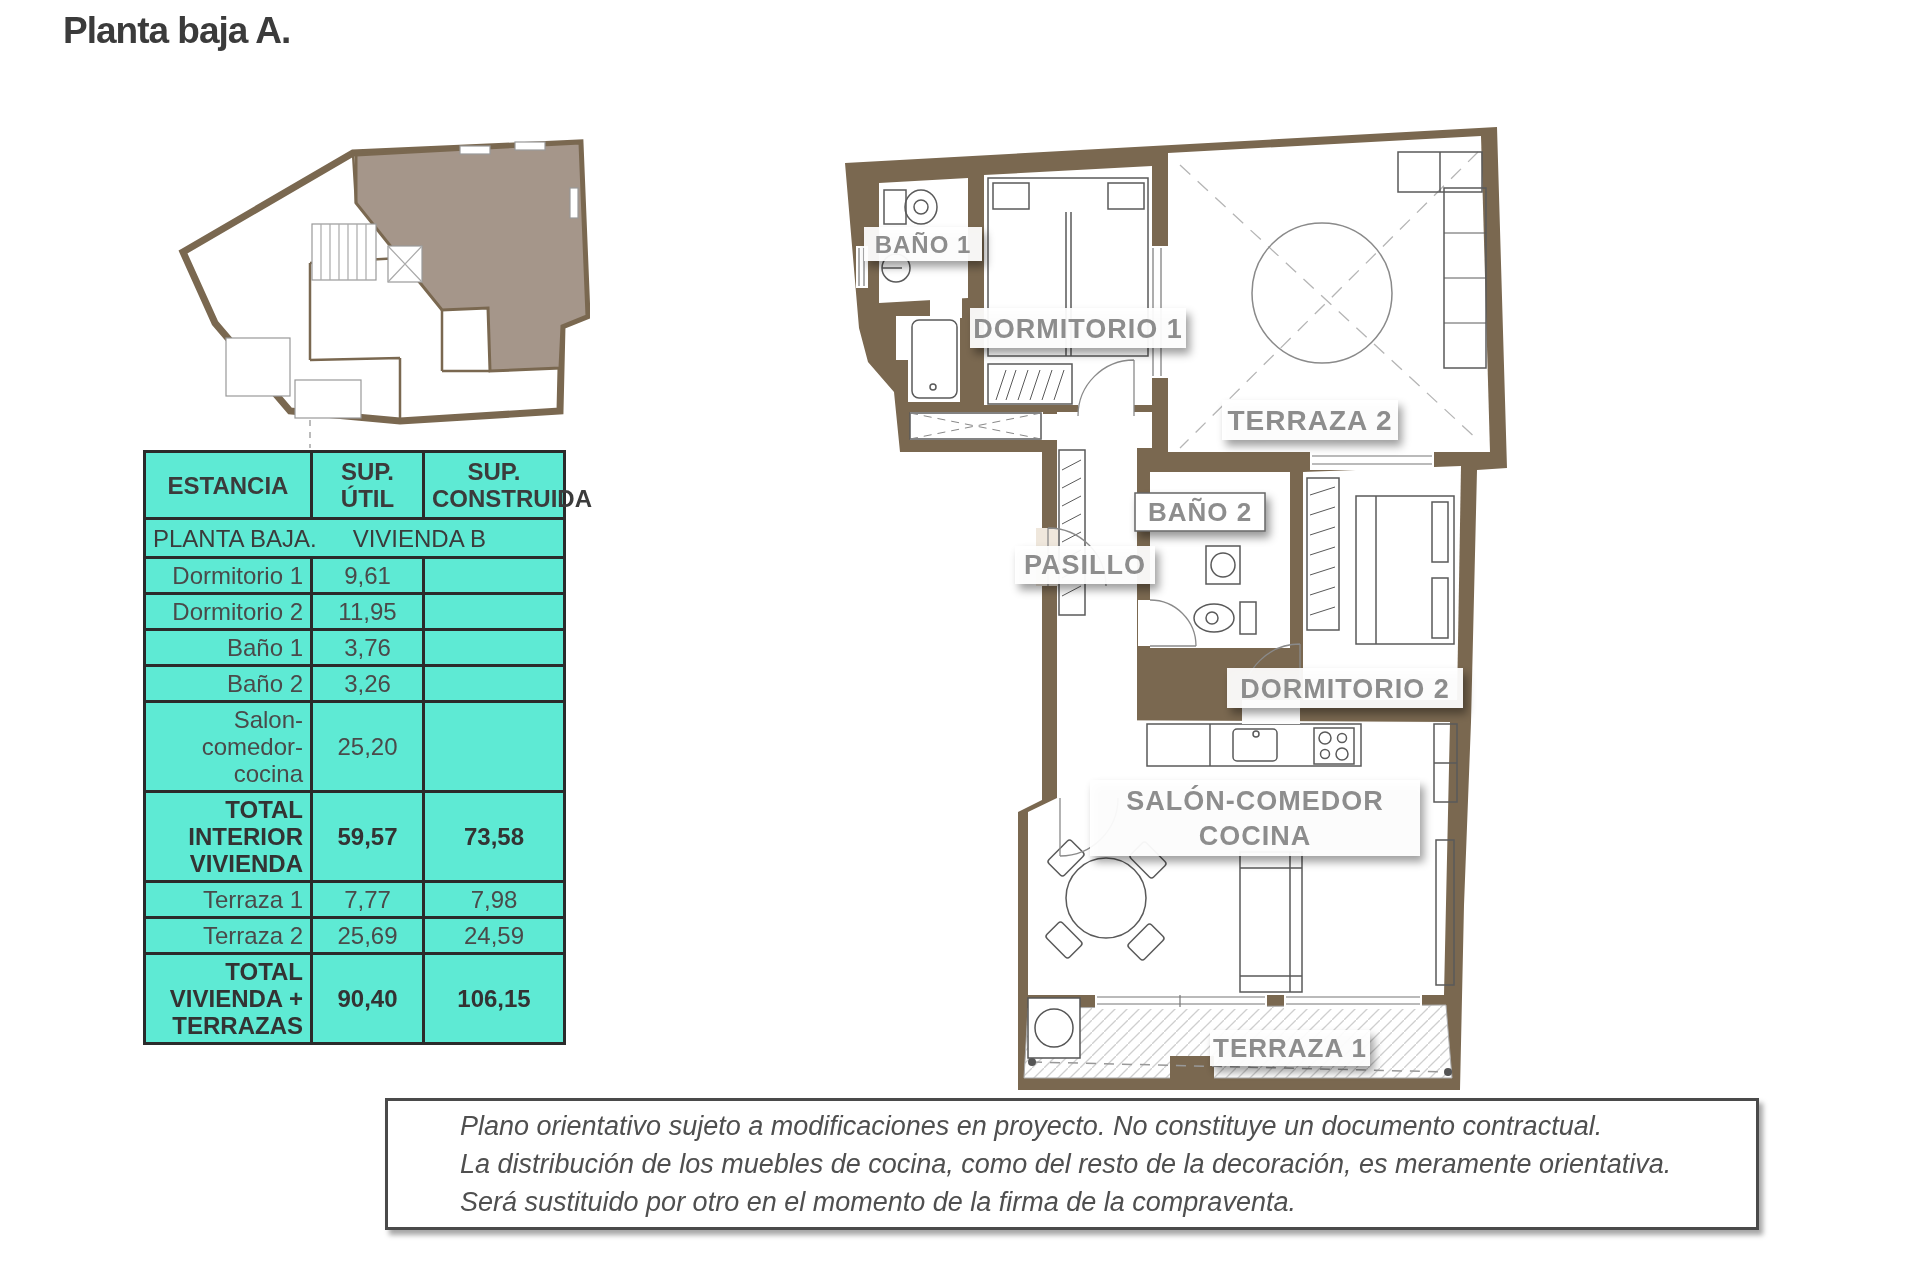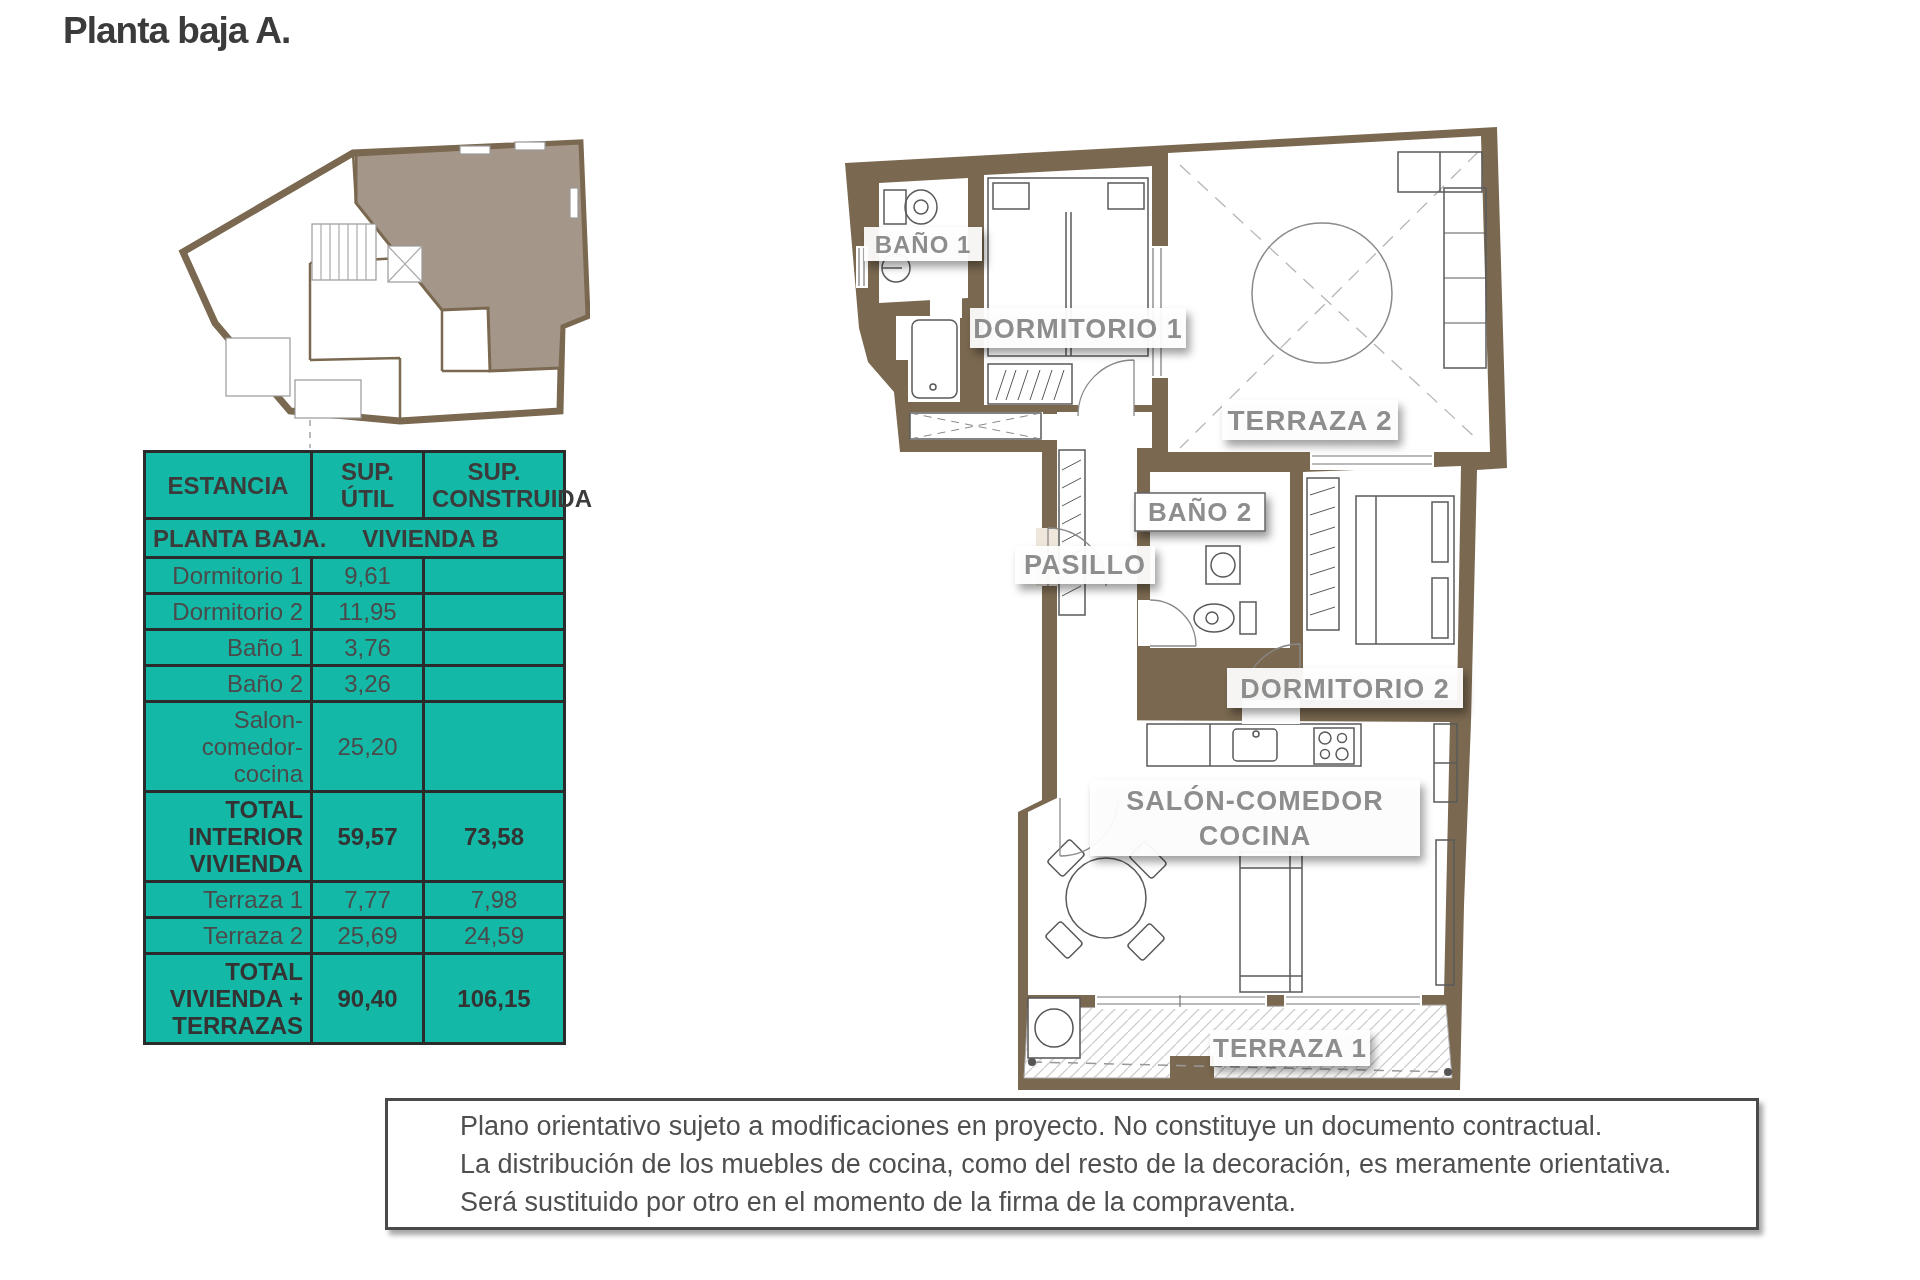--- a/index.html
+++ b/index.html
@@ -7,32 +7,32 @@
        font-family:"Liberation Sans", sans-serif;}
   #title{position:absolute;left:55px;top:2px;font-size:37px;font-weight:bold;
          color:#3b3b3b;letter-spacing:-1px;margin:8px;}
   #keyplan{position:absolute;left:160px;top:128px;}
   #plan{position:absolute;left:828px;top:105px;}
   
   #tablewrap{position:absolute;left:143px;top:450px;width:420px;}
   table.areas{border-collapse:collapse;width:420px;table-layout:fixed;color:#4a4a4a;}
   table.areas col.c1{width:167px;} table.areas col.c2{width:112px;} table.areas col.c3{width:141px;}
   table.areas th,table.areas td{border:3px solid #2b2b2b;font-size:24px;line-height:27px;
-       padding:3px 7px;vertical-align:middle;background:#14b8a6;}
+       padding:3px 7px;vertical-align:middle;background:#5eead4;}
   table.areas th{font-weight:bold;text-align:center;height:58px;color:#3b3b3b;}
-  td.secrow{font-weight:bold;font-size:25px;color:#3b3b3b;height:30px;}
+  td.secrow{font-weight:normal;font-size:25px;color:#3b3b3b;height:30px;}
   td.secrow .sub{margin-left:36px;}
   td.num{text-align:center;}
   tr.total td{font-weight:bold;color:#333;margin-top:48px;}
   td.nm{word-break:normal;text-align:right;}
   
   #disclaimer{position:absolute;left:385px;top:1098px;width:1368px;height:120px;
       border:3px solid #4a4a4a;box-shadow:4px 5px 5px rgba(0,0,0,.35);
       padding-top:6px;background:#fff;}
-  #disclaimer div{font-size:27px;line-height:38px;color:#4f4f4f;padding-left:72px;white-space:nowrap;}
+  #disclaimer div{font-size:27px;line-height:38px;color:#4f4f4f;padding-left:72px;white-space:nowrap;font-style:italic;}
   svg text{font-family:"Liberation Sans",sans-serif;}
   .roomlabel text{font-weight:bold;fill:#8d8d8d;letter-spacing:1px;}
 </style>
 </head>
 <body>
 
 <h1 id="title">Planta baja A.</h1>
 
 <svg id="keyplan" width="430" height="335" viewBox="0 0 430 335">
   <g>

